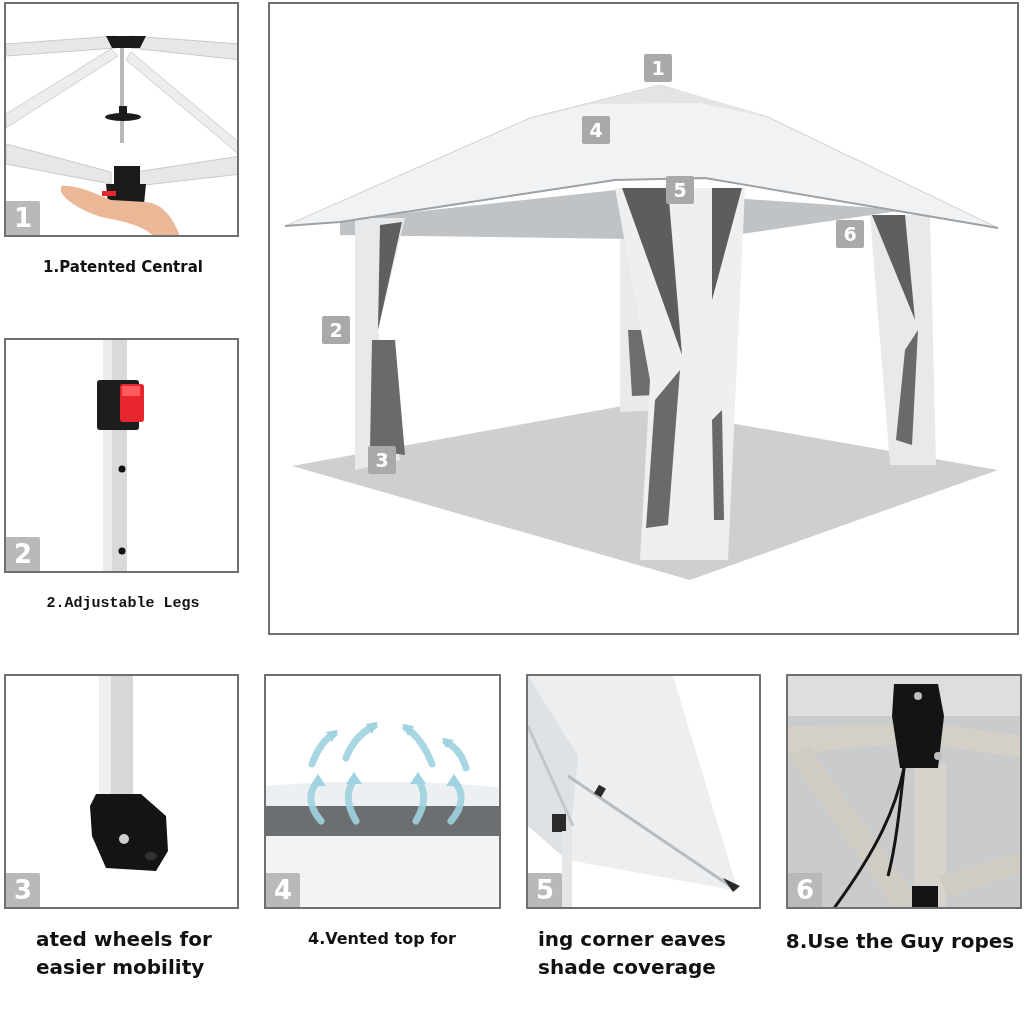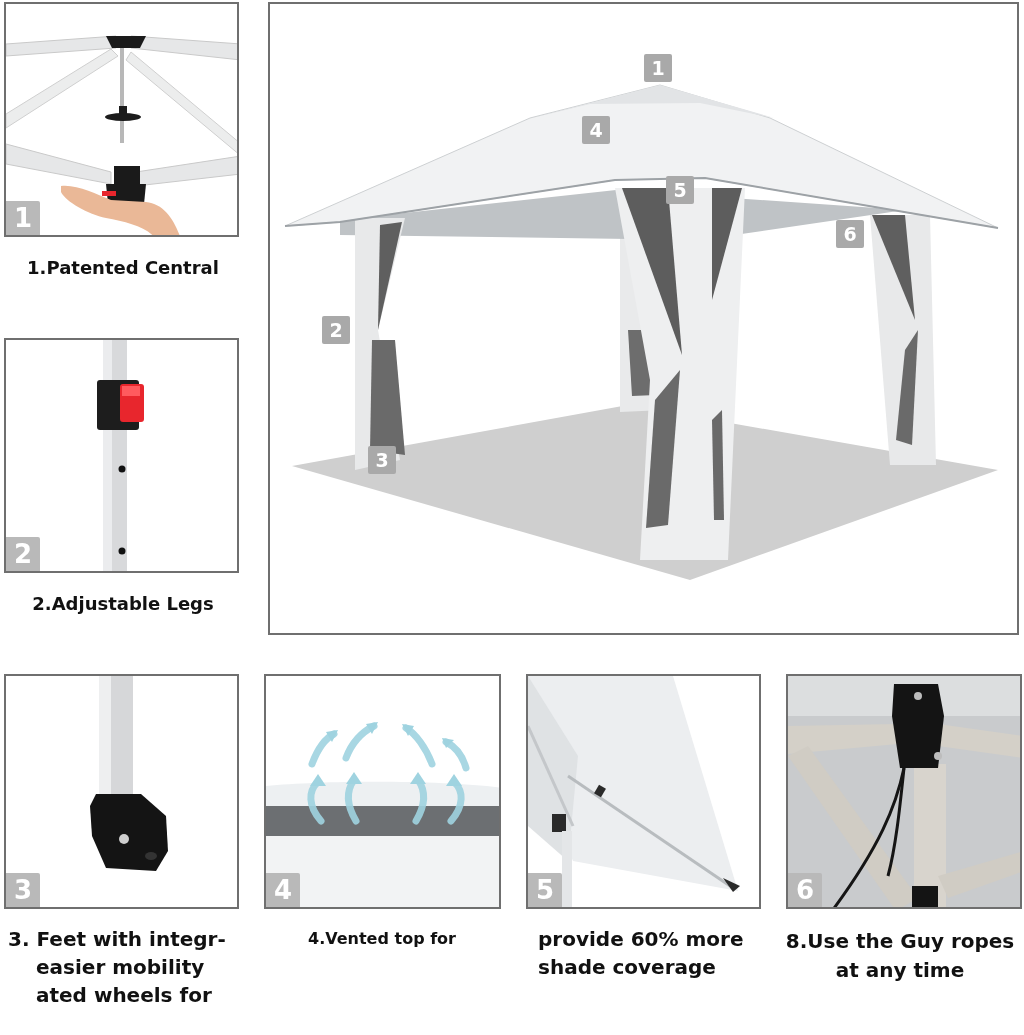--- a/index.html
+++ b/index.html
@@ -1,19 +1,19 @@
 <!DOCTYPE html>
 <html><head>
 <meta charset="utf-8">
 <style>
   html, body { margin: 0; padding: 0; background: #ffffff; }
   body { width: 1024px; height: 1035px; position: relative; overflow: hidden; font-family: "DejaVu Sans", sans-serif; }
   .panel { position: absolute; border: 2px solid #6f6f6f; background: #ffffff; overflow: hidden; box-sizing: border-box; }
   .num-badge { position: absolute; left: 0; bottom: 0; width: 34px; height: 34px; background: #b9b9b9; color: #ffffff; font-weight: bold; font-size: 26px; line-height: 34px; text-align: center; border-top-right-radius: 2px; }
-  .caption { position: absolute; font-weight: bold; color: #111111; font-size: 18px; line-height: 27px; }
+  .caption { position: absolute; font-weight: bold; color: #111111; font-size: 15px; line-height: 27px; }
   .tag { position: absolute; width: 28px; height: 28px; background: #a9a9a9; color: #ffffff; font-weight: bold; font-size: 19px; line-height: 28px; text-align: center; border-radius: 2px; }
   svg { display: block; }
 </style>
 </head>
 <body>
 
 <div class="panel" style="left:4px; top:2px; width:235px; height:235px;">
   <svg width="235" height="235" viewBox="0 0 235 235">
     <rect width="235" height="235" fill="#ffffff"></rect>
 
@@ -48,21 +48,21 @@
     <rect x="97" y="0" width="24" height="235" fill="#d8d9db"></rect>
     <rect x="97" y="0" width="9" height="235" fill="#ebecee"></rect>
     <rect x="91" y="40" width="42" height="50" rx="3" fill="#1d1d1d"></rect>
     <rect x="114" y="44" width="24" height="38" rx="3" fill="#e8262d"></rect>
     <rect x="116" y="46" width="18" height="10" fill="#ff5a5e"></rect>
     <circle cx="116" cy="129" r="3.5" fill="#111"></circle>
     <circle cx="116" cy="211" r="3.5" fill="#111"></circle>
   </svg>
   <div class="num-badge">2</div>
 </div>
-<div class="caption" style="left:8px; top:590px; width:230px; text-align:center;">
+<div class="caption" style="left:8px; top:590px; width:230px; text-align:center;font-family:Liberation Mono, monospace;">
   <div>2.Adjustable Legs</div>
 </div>
 
 <div class="panel" style="left:268px; top:2px; width:751px; height:633px;">
   <svg width="751" height="633" viewBox="268 2 751 633" style="position:absolute; left:-2px; top:-2px;">
     <rect x="268" y="2" width="760" height="640" fill="#ffffff"></rect>
 
     <polygon points="292,466 628,405 998,470 690,580" fill="#cfcfcf"></polygon>
 
     <path d="M620,230 L660,230 L664,410 L620,412 Z" fill="#e9eaeb"></path>
@@ -102,23 +102,22 @@
     <rect width="235" height="235" fill="#ffffff"></rect>
     <rect x="93" y="0" width="34" height="125" fill="#d6d7d9"></rect>
     <rect x="93" y="0" width="12" height="125" fill="#eeeff0"></rect>
     <path d="M90,118 L135,118 L160,140 L162,175 L150,195 L100,192 L86,160 L84,130 Z" fill="#141414"></path>
     <circle cx="118" cy="163" r="5" fill="#cfcfcf"></circle>
     <ellipse cx="145" cy="180" rx="6" ry="4" fill="#333"></ellipse>
   </svg>
   <div class="num-badge">3</div>
 </div>
 <div class="caption" style="left:8px; top:925px; width:240px; font-size:20px; line-height:28px;">
-  <div>3. Feet with integr-</div>
+  <div style="padding-left:28px;">ated wheels for</div>
   <div style="padding-left:28px;">easier mobility</div>
-  <div style="padding-left:28px;">ated wheels for</div>
 </div>
 
 <div class="panel" style="left:264px; top:674px; width:237px; height:235px;">
   <svg width="237" height="235" viewBox="0 0 237 235">
     <rect width="237" height="235" fill="#ffffff"></rect>
     <path d="M0,110 C60,104 180,104 237,112 L237,130 L0,130 Z" fill="#edf0f2"></path>
     <rect x="0" y="130" width="237" height="30" fill="#6c6f72"></rect>
     <rect x="0" y="160" width="237" height="75" fill="#f2f3f4"></rect>
     <g fill="none" stroke="#9fd3e0" stroke-width="7" stroke-linecap="round" opacity="0.9">
       <path d="M55,145 C42,130 42,115 52,106"></path>
@@ -155,21 +154,21 @@
     <line x1="40" y1="100" x2="205" y2="212" stroke="#b8bcbf" stroke-width="3"></line>
     <line x1="0" y1="50" x2="45" y2="150" stroke="#c4c7ca" stroke-width="3"></line>
     <rect x="68" y="110" width="8" height="10" fill="#2a2a2a" transform="rotate(30 72 115)"></rect>
     <rect x="24" y="138" width="14" height="18" fill="#2a2a2a"></rect>
     <rect x="34" y="155" width="10" height="80" fill="#e4e6e8"></rect>
     <polygon points="195,202 212,210 205,216" fill="#2a2a2a"></polygon>
   </svg>
   <div class="num-badge">5</div>
 </div>
 <div class="caption" style="left:516px; top:925px; width:260px; font-size:20px; line-height:28px;">
-  <div style="padding-left:22px;">provide 60% more</div>
+  <div style="padding-left:22px;">ing corner eaves</div>
   <div style="padding-left:22px;">shade coverage</div>
 </div>
 
 <div class="panel" style="left:786px; top:674px; width:236px; height:235px;">
   <svg width="236" height="235" viewBox="0 0 236 235">
     <rect width="236" height="235" fill="#c9cbcd"></rect>
     <rect x="0" y="0" width="236" height="40" fill="#dcdedf"></rect>
     <polygon points="0,50 110,48 110,68 0,78" fill="#d4d0c8"></polygon>
     <polygon points="150,48 236,60 236,82 150,70" fill="#d4d0c8"></polygon>
     <polygon points="0,80 20,70 130,222 108,235" fill="#d0ccc4"></polygon>
@@ -179,14 +178,13 @@
     <circle cx="130" cy="20" r="4" fill="#bdbdbd"></circle>
     <circle cx="150" cy="80" r="4" fill="#bdbdbd"></circle>
     <rect x="124" y="210" width="26" height="25" fill="#141414"></rect>
     <path d="M116,92 C108,130 92,170 44,235" fill="none" stroke="#151515" stroke-width="3"></path>
     <path d="M116,92 C112,130 108,170 100,200" fill="none" stroke="#151515" stroke-width="3"></path>
   </svg>
   <div class="num-badge">6</div>
 </div>
 <div class="caption" style="left:776px; top:927px; width:248px; text-align:center; font-size:20px; line-height:29px;">
   <div>8.Use the Guy ropes</div>
-  <div>at any time</div>
 </div>
 
 </body></html>

